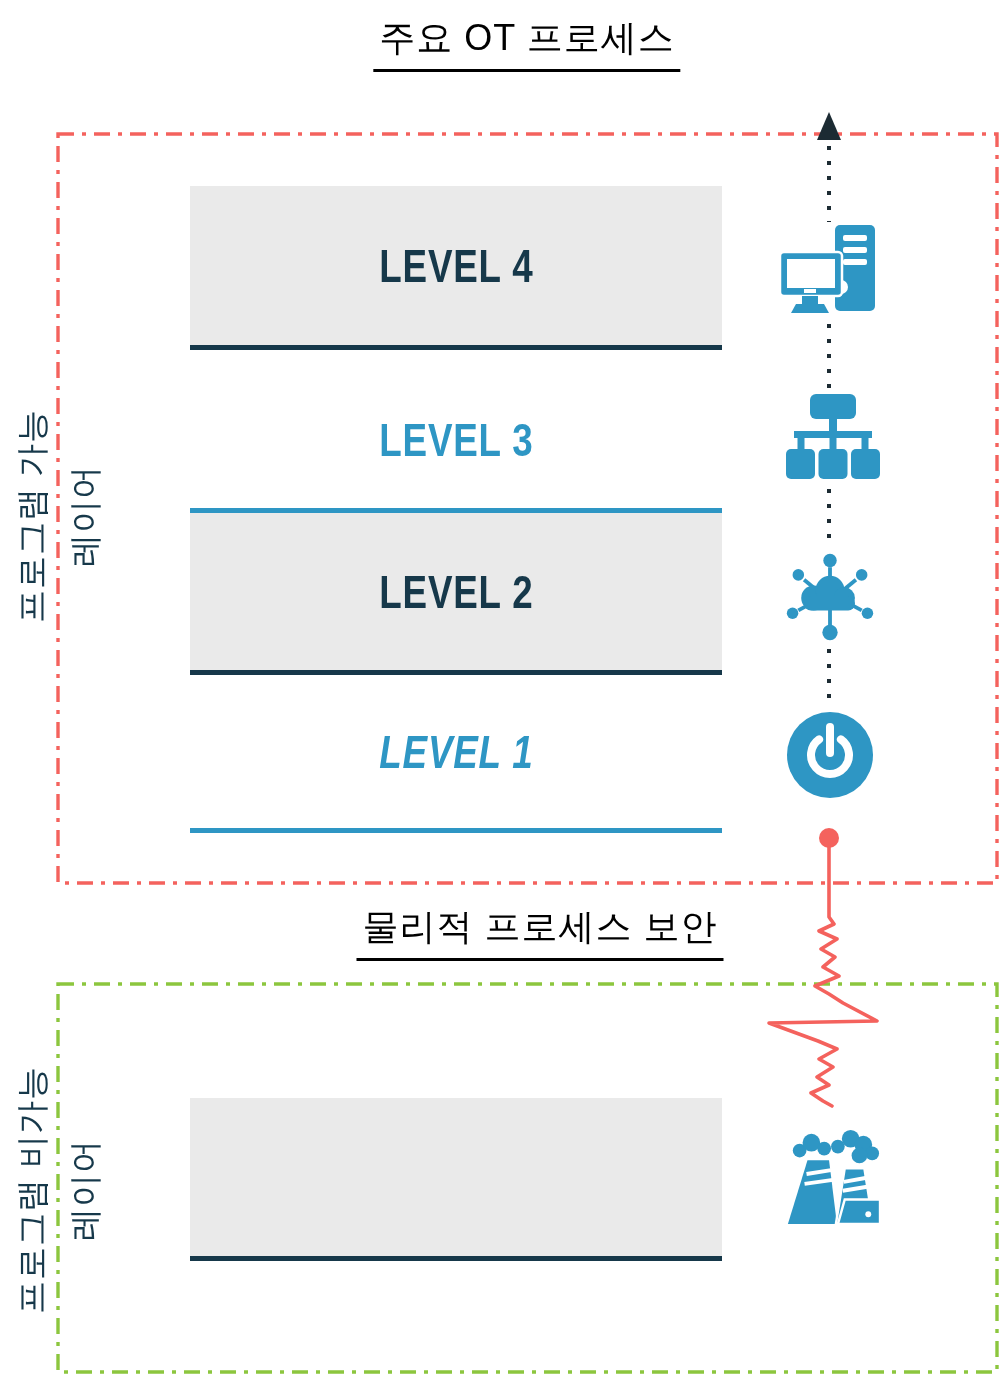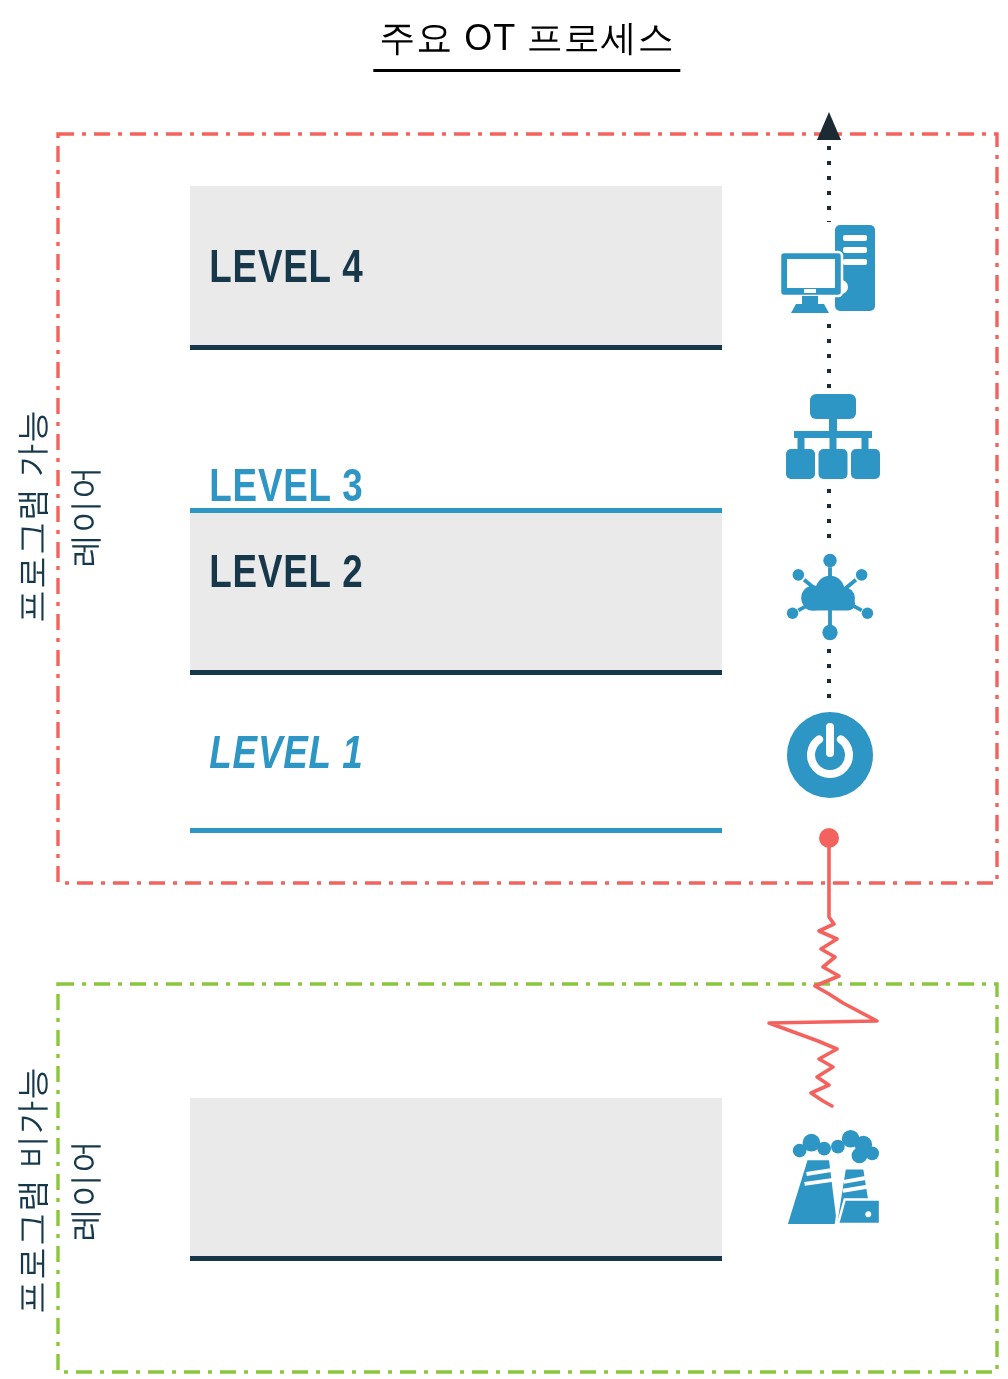--- a/index.html
+++ b/index.html
@@ -18,62 +18,63 @@
   .side-label {
     position:absolute; width:300px; height:112px;
     display:flex; flex-direction:column; justify-content:center;
     text-align:center; transform:rotate(-90deg);
     color:#16384a; font-size:33px; line-height:1.62; letter-spacing:1px;
     white-space:nowrap;
   }
 
   .gray-box { position:absolute; left:190px; width:532px; background:#eaeaea; }
   .level-zone { position:absolute; left:190px; width:532px;
-    display:flex; align-items:center; }
+    display:flex; align-items:center; justify-content:center; }
   .level-label { font-size:46px; font-weight:700; letter-spacing:1px;
     transform:scaleX(.8); white-space:nowrap; }
   .lbl-navy { color:#16384a; }
   .lbl-blue { color:#2e96c4; }
   .rule { position:absolute; left:190px; width:532px; height:5px; }
   .rule-navy { background:#16384a; }
   .rule-blue { background:#2e96c4; }
 
   .icon { position:absolute; }
   svg { display:block; }
 </style>
 </head>
 <body>
 
 <div class="canvas">
 
   <div class="big-title" style="left:527px; top:14px;">주요 OT 프로세스</div>
 
+  <div class="big-title" style="left:540px; top:903px;">물리적 프로세스 보안</div>
 
   <div class="side-label" style="left:-92px; top:460px;">
     <span>프로그램 가능</span>
     <span>레이어</span>
   </div>
   <div class="side-label" style="left:-92px; top:1134px;">
     <span>프로그램 비가능</span>
     <span>레이어</span>
   </div>
 
   <div class="gray-box" style="top:186px; height:159px;"></div>
   <div class="level-zone" style="top:186px; height:159px;">
     <span class="level-label lbl-navy">LEVEL 4</span>
   </div>
   <div class="rule rule-navy" style="top:345px;"></div>
 
-  <div class="level-zone" style="top:350px; height:179px;margin-top:45px;">
+  <div class="level-zone" style="top:350px; height:179px;">
     <span class="level-label lbl-blue">LEVEL 3</span>
   </div>
   <div class="rule rule-blue" style="top:508px;"></div>
 
   <div class="gray-box" style="top:513px; height:157px;"></div>
-  <div class="level-zone" style="top:491px; height:160px;">
+  <div class="level-zone" style="top:512px; height:160px;">
     <span class="level-label lbl-navy">LEVEL 2</span>
   </div>
   <div class="rule rule-navy" style="top:670px;"></div>
 
   <div class="level-zone" style="top:675px; height:153px;font-style:italic;">
     <span class="level-label lbl-blue">LEVEL 1</span>
   </div>
   <div class="rule rule-blue" style="top:828px;"></div>
 
   <div class="gray-box" style="top:1098px; height:158px;"></div>

